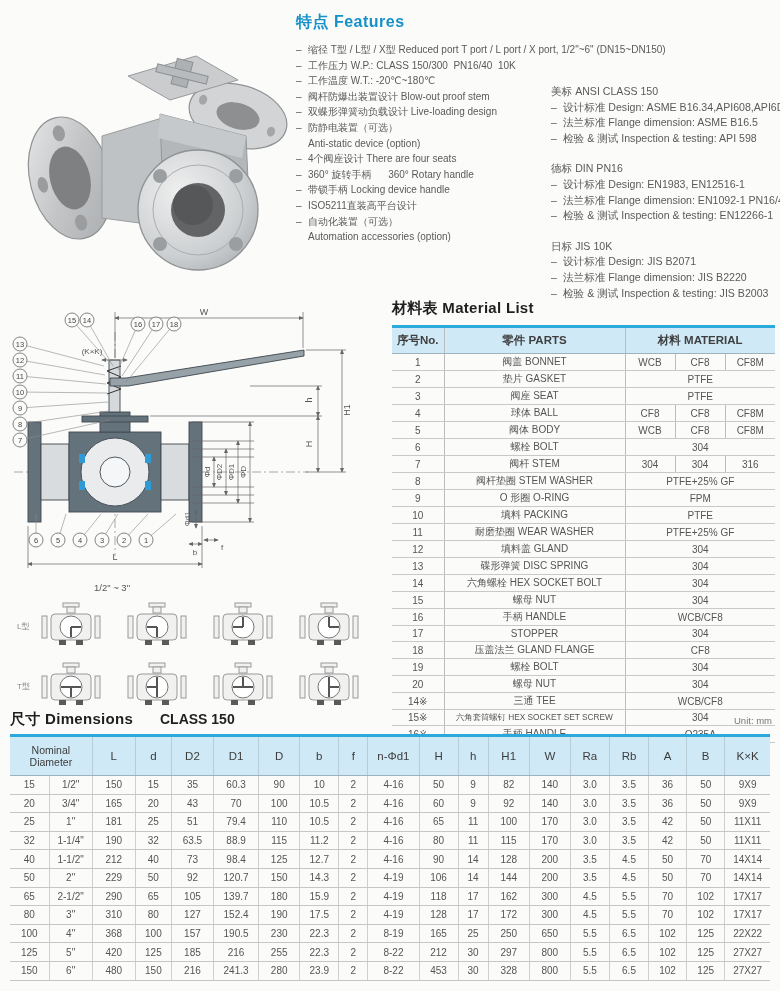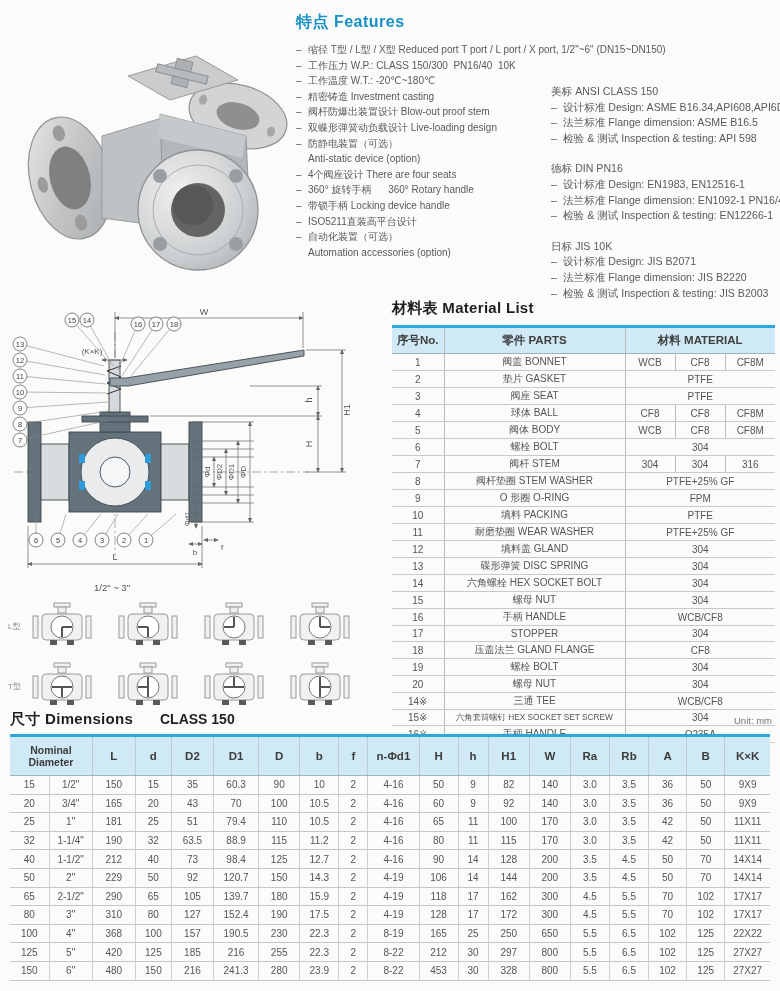--- a/index.html
+++ b/index.html
@@ -31,28 +31,28 @@
   .mat-table th:not(:last-child),.mat-table td.vline{border-right:1px solid #bcbcbc;}
   .mat-table td{border-bottom:1px solid #c9c9c9;text-align:center;padding:1px 0;height:13px;}
   .mat-table td.small{font-size:8.3px;}
   
   .dims{left:10px;top:710px;width:762px;}
   .dims-head{display:flex;align-items:baseline;height:24px;}
   .dims-head .blk-title{width:150px;}
   .dims-head .class-label{font-size:14px;font-weight:bold;color:#1f1f1f;}
   .dims-head .unit{margin-left:auto;font-size:9.5px;color:#777;}
   .dim-table{width:760px;border-top:3px solid #2aa9dd;border-bottom:1px solid #b5b5b5;font-size:10px;color:#555;}
-  .dim-table th{background:#cfe9f6;color:#3c3c3c;font-size:11.5px;font-weight:bold;border-bottom:1px solid #9db4bf;border-right:1px solid #b9cdd6;padding:4px 0;height:30px;}
+  .dim-table th{background:#cfe9f6;color:#3c3c3c;font-size:11.5px;font-weight:normal;border-bottom:1px solid #9db4bf;border-right:1px solid #b9cdd6;padding:4px 0;height:30px;}
   .dim-table th.nom{font-size:10.5px;line-height:12px;}
   .dim-table td{border-bottom:1px solid #c6c6c6;border-right:1px solid #cfcfcf;text-align:center;height:17.6px;padding:0;}
   .dim-table th:last-child,.dim-table td:last-child{border-right:none;}
   
   .photo{left:10px;top:18px;width:280px;height:274px;}
   .drawing{left:6px;top:304px;width:372px;height:302px;}
-  .minis{left:8px;top:598px;width:366px;}
+  .minis{left:17px;top:598px;width:366px;}
   .mini-row{display:flex;align-items:center;height:56px;margin-bottom:4px;}
   .mini-label{width:22px;font-size:8px;color:#8a8a8a;}
   .mini-row svg{margin-right:22px;}
   text{font-family:"Liberation Sans","DejaVu Sans",sans-serif;}
 </style>
 </head>
 <body>
 
 <div class="abs photo">
   <svg width="280" height="274" viewBox="0 0 280 274">
@@ -105,21 +105,20 @@
     </g>
   </svg>
 </div>
 
 <div class="abs features">
   <div class="feat-title">特点 Features</div>
   <div class="feat-list" id="feat-list">
       <div class="feat-line">缩径 T型 / L型 / X型 Reduced port T port / L port / X port, 1/2"~6" (DN15~DN150)</div>
       <div class="feat-line">工作压力 W.P.: CLASS 150/300  PN16/40  10K</div>
       <div class="feat-line">工作温度 W.T.: -20℃~180℃</div>
-      <div class="feat-line">精密铸造 Investment casting</div>
       <div class="feat-line">阀杆防爆出装置设计 Blow-out proof stem</div>
       <div class="feat-line">双蝶形弹簧动负载设计 Live-loading design</div>
       <div class="feat-line">防静电装置（可选）</div>
       <div class="feat-line cont">Anti-static device (option)</div>
       <div class="feat-line">4个阀座设计 There are four seats</div>
       <div class="feat-line">360° 旋转手柄      360° Rotary handle</div>
       <div class="feat-line">带锁手柄 Locking device handle</div>
       <div class="feat-line">ISO5211直装高平台设计</div>
       <div class="feat-line">自动化装置（可选）</div>
       <div class="feat-line cont">Automation accessories (option)</div>

